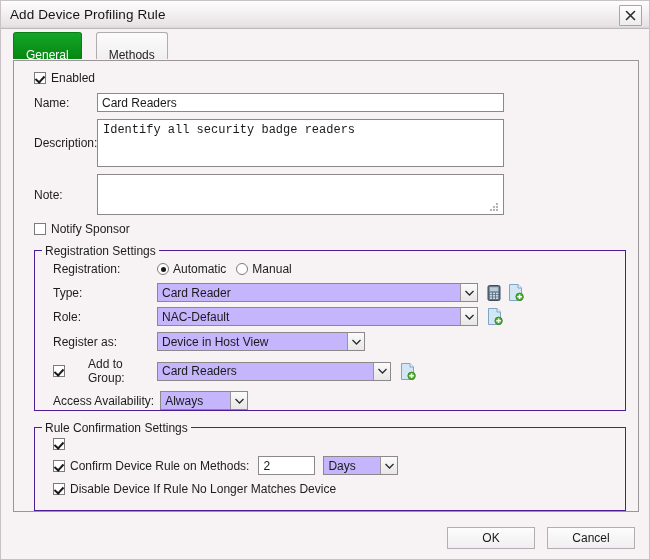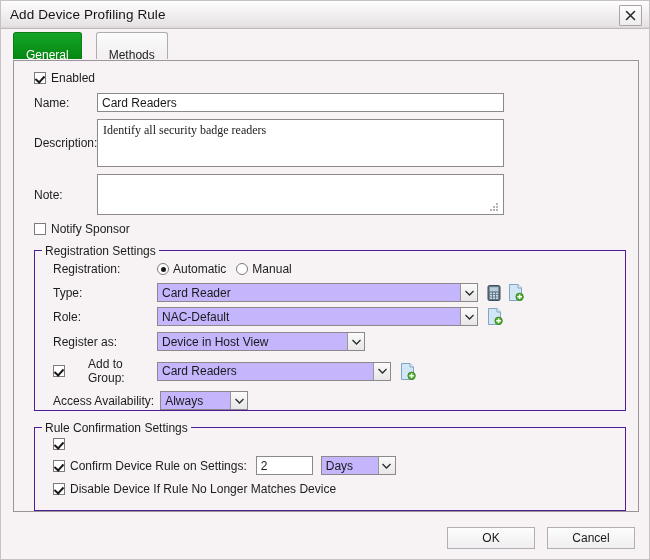--- a/index.html
+++ b/index.html
@@ -288,21 +288,21 @@
       <span class="lbl">Enabled</span>
     </div>
 
     <div class="row" style="margin-top:8px;">
       <div class="lbl" style="width:73px; padding-left:10px; box-sizing:border-box;">Name:</div>
       <div class="tinput" style="width:407px;">Card Readers</div>
     </div>
 
     <div class="row" style="margin-top:7px; align-items:center;">
       <div class="lbl" style="width:73px; padding-left:10px; box-sizing:border-box;">Description:</div>
-      <div class="tarea" style="width:407px; height:48px;font-family:Liberation Serif, serif;">Identify all security badge readers</div>
+      <div class="tarea" style="width:407px; height:48px;">Identify all security badge readers</div>
 
     </div>
 
     <div class="row" style="margin-top:7px; align-items:center;">
       <div class="lbl" style="width:73px; padding-left:10px; box-sizing:border-box;">Note:</div>
       <div class="tarea" style="width:407px; height:41px;"></div>
       <svg style="position:relative; left:-14px; margin-top:25px;" width="9" height="9" viewBox="0 0 9 9">
         <g fill="#b7b2b5">
           <rect x="6" y="0" width="2" height="2"></rect>
           <rect x="3" y="3" width="2" height="2"></rect>
@@ -442,21 +442,21 @@
     <div class="group" style="margin:16px 2px 0 10px; height:84px; padding-top:9px;">
       <div class="group-title">Rule Confirmation Settings</div>
 
       <div class="chk-row" style="margin:1px 0 0 18px;">
         <span class="cb checked"></span>
       </div>
 
       <div class="row" style="margin:6px 0 0 18px;">
         <div class="chk-row">
           <span class="cb checked"></span>
-          <span class="lbl">Confirm Device Rule on Settings:</span>
+          <span class="lbl">Confirm Device Rule on Methods:</span>
         </div>
         <div class="tinput" style="width:57px; margin-left:9px;">2</div>
         <div class="sel" style="width:75px; margin-left:8px;">
           <span class="sel-val">Days</span>
           <span class="arrowbox">
             <svg width="9" height="6" viewBox="0 0 9 6">
                 <path d="M0.5 1 L4.5 5 L8.5 1" stroke="#2a2a2a" stroke-width="1.3" fill="none"></path>
               </svg>
           </span>
         </div>

